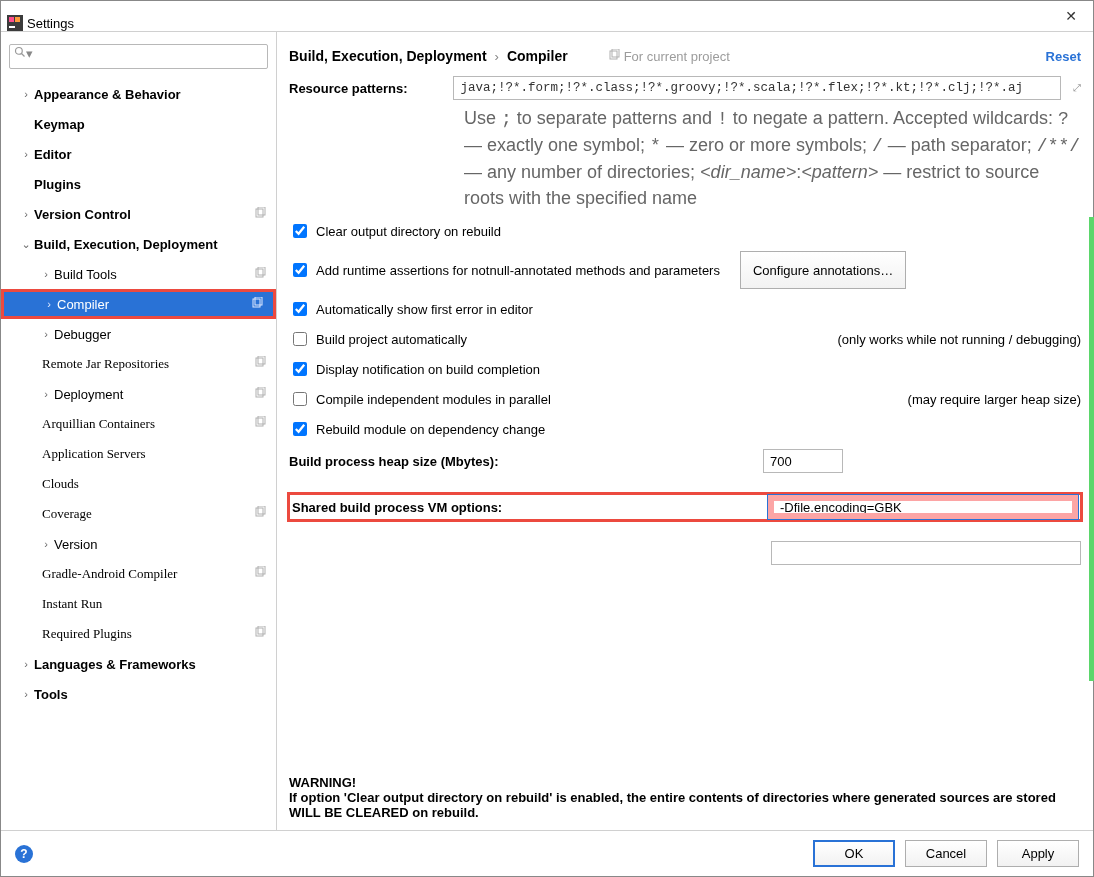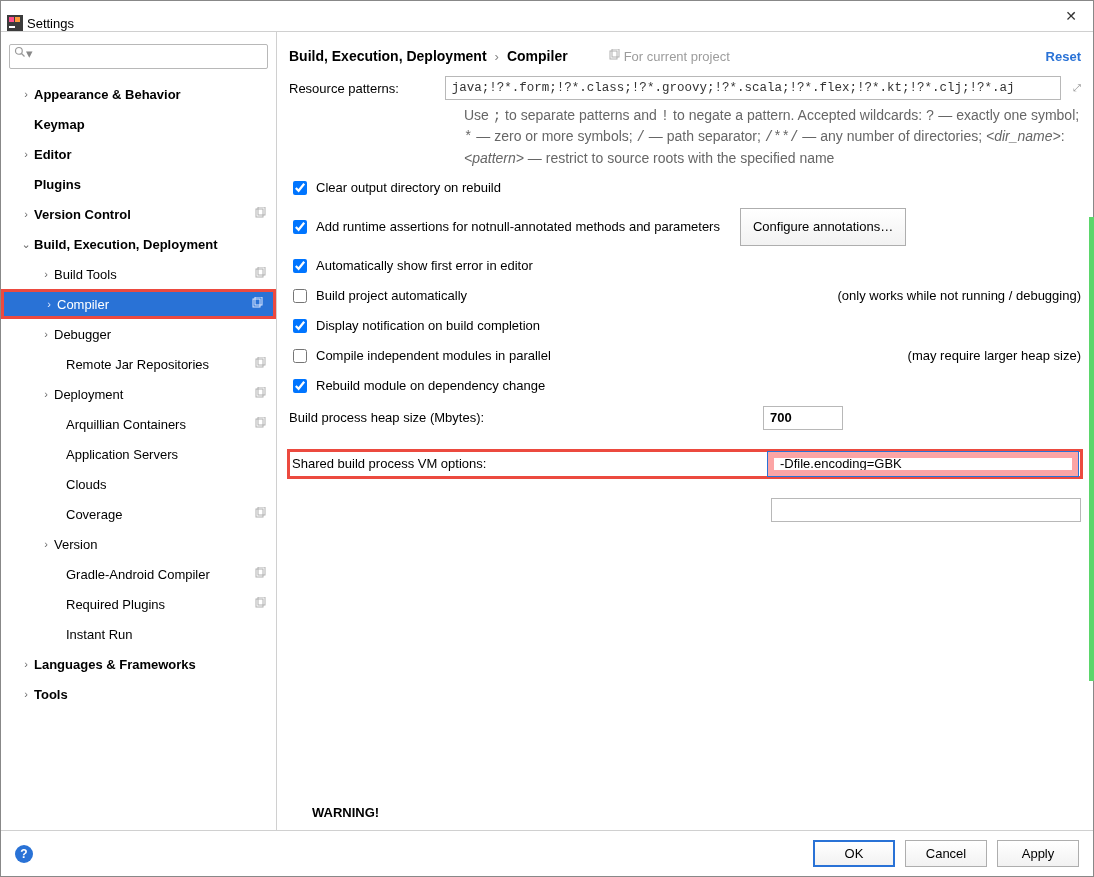--- a/index.html
+++ b/index.html
@@ -17,43 +17,43 @@
   .search input{ border:0; outline:0; font-size:13px; width:220px;}
   .tree{ flex:1; overflow:auto; padding-top:4px;}
   .tree-row{ height:30px; display:flex; align-items:center; padding:0 6px; position:relative; white-space:nowrap;}
   .tree-row .chevron{ width:14px; color:#6b6b6b; font-size:11px; text-align:center;}
   .tree-row .label{ padding-left:1px;}
   .tree-row.bold .label{ font-weight:700;}
   .tree-row.selected{ background:#2972d6; color:#fff;}
   .tree-row.selected .chevron, .tree-row.selected .copy-icon{ color:#e0eaff;}
   .indent-0{ padding-left:18px;}
   .indent-1{ padding-left:38px;}
-  .indent-2{ padding-left:50px;}
+  .indent-2{ padding-left:26px;font-family:Liberation Serif, serif;}
   .copy-icon{ position:absolute; right:10px; color:#b0b0b0; font-size:12px;}
   .red-box1{ border:3px solid #ec4a3f;}
   .content{ flex:1; padding:10px 12px 10px 12px; display:flex; flex-direction:column; overflow:hidden;}
   .crumbbar{ display:flex; align-items:center; height:28px; gap:8px;}
   .crumb-seg{ font-size:14px; font-weight:600;}
   .crumb-sep{ color:#888;}
   .for-proj{ color:#9c9c9c; display:flex; align-items:center; gap:4px; font-size:13px;}
   .reset{ margin-left:auto; color:#2972d6; font-weight:600;}
   .row{ display:flex; align-items:center; margin:5px 0; gap:8px;}
-  .row-label{ white-space:nowrap;}
+  .row-label{ white-space:nowrap;font-weight:bold;}
   .row .right{ margin-left:auto; white-space:nowrap;}
   .resinput{ flex:1; border:1px solid #b8b8b8; height:24px; font-family: "Consolas","Courier New",monospace; font-size:12.5px; padding:0 6px; color:#333; }
-  .help-text{ font-size:14px; color:#666; padding-left:175px; line-height:1.45;}
+  .help-text{ font-size:18px; color:#666; padding-left:175px; line-height:1.45;}
   .help-text .mono{ font-family:"Consolas","Courier New",monospace;}
   .help-text em{ font-style:italic;}
   input[type=checkbox]{ width:14px; height:14px;}
   .chk-label{ display:flex; align-items:center; gap:6px;}
   .btn{ border:1px solid #aeaeae; background:linear-gradient(#fff,#f2f2f2); height:38px; padding:0 12px; font-size:13px;}
   .valinput{ border:1px solid #b8b8b8; height:24px; padding:0 6px; font-size:13px;}
   .valinput.focus{ border:6px solid #fca5a5; box-shadow:0 0 0 1px #2972d6;}
   .red-row{ border:3px solid #ec4a3f; margin:14px -2px; padding:0 2px !important; display:flex; align-items:center;}
-  .warning{ margin-top:auto; font-size:13px;margin-left:23px;}
+  .warning{ margin-top:auto; font-size:13px;}
   .warning b{ font-weight:700;}
   .footer{ height:46px; border-top:1px solid #d0d0d0; display:flex; align-items:center; padding:0 14px; gap:10px;}
   .footer .spacer{ flex:1;}
   .footer .btn{ width:82px; height:27px;}
   .footer .btn.ok{ border:2px solid #2972d6;}
   .help-icon{ width:18px; height:18px; border-radius:50%; background:#2972d6; color:#fff; font-weight:bold; font-size:12px; display:flex; align-items:center; justify-content:center;}
   .expand-icon{ font-size:10px; color:#888; padding-left:4px; }
   .accentbar{ position:absolute; right:-1px; top:216px; width:5px; height:464px; background:#5bd66b;}
 </style>
 </head>
@@ -184,29 +184,29 @@
           <div class="tree-row indent-2">
             <span class="chevron"></span>
             <span class="label">Gradle-Android Compiler</span>
             <span class="copy-icon"><svg width="12" height="12" viewBox="0 0 12 12">
                 <rect x="2" y="2" width="7" height="8" fill="none" stroke="currentColor"></rect>
                 <rect x="4" y="0" width="7" height="8" fill="none" stroke="currentColor"></rect>
               </svg></span>
           </div>
           <div class="tree-row indent-2">
             <span class="chevron"></span>
+            <span class="label">Instant Run</span>
+          </div>
+          <div class="tree-row indent-2">
+            <span class="chevron"></span>
             <span class="label">Required Plugins</span>
             <span class="copy-icon"><svg width="12" height="12" viewBox="0 0 12 12">
                 <rect x="2" y="2" width="7" height="8" fill="none" stroke="currentColor"></rect>
                 <rect x="4" y="0" width="7" height="8" fill="none" stroke="currentColor"></rect>
               </svg></span>
-          </div>
-          <div class="tree-row indent-2">
-            <span class="chevron"></span>
-            <span class="label">Instant Run</span>
           </div>
           <div class="tree-row indent-0 bold">
             <span class="chevron">›</span>
             <span class="label">Languages &amp; Frameworks</span>
           </div>
           <div class="tree-row indent-0 bold">
             <span class="chevron">›</span>
             <span class="label">Tools</span>
           </div>
         </div>
@@ -284,37 +284,38 @@
     <div class="row">
       <label class="chk-label">
             <input type="checkbox" checked="" style="">
         <span>Rebuild module on dependency change</span>
           </label>
     </div>
 
     <div class="row">
       <span class="row-label">Build process heap size (Mbytes):</span>
       <span style="flex:1"></span>
-      <input class="valinput" style="width: 80px; font-weight: bold;" value="700">
+      <input class="valinput" style="width: 80px;" value="700">
       <span style="width:230px;"></span>
     </div>
 
     <div class="red-row row">
       <span class="row-label">Shared build process VM options:</span>
       <span style="flex:1"></span>
       <input class="valinput focus" style="width: 310px;" value="-Dfile.encoding=GBK">
     </div>
 
     <div class="row">
       <span style="flex:1"></span>
       <input class="valinput" style="width: 310px;" value="">
     </div>
 
     <div class="warning">
       <b>WARNING!</b><br>
+      <b>If option 'Clear output directory on rebuild' is enabled, the entire contents of directories where generated sources are stored WILL BE CLEARED on rebuild.</b>
     </div>
 
   </div>
  </div>
 
  <div class="footer">
    <span class="help-icon">?</span>
    <span class="spacer"></span>
    <button class="btn ok">OK</button>
    <button class="btn">Cancel</button>

